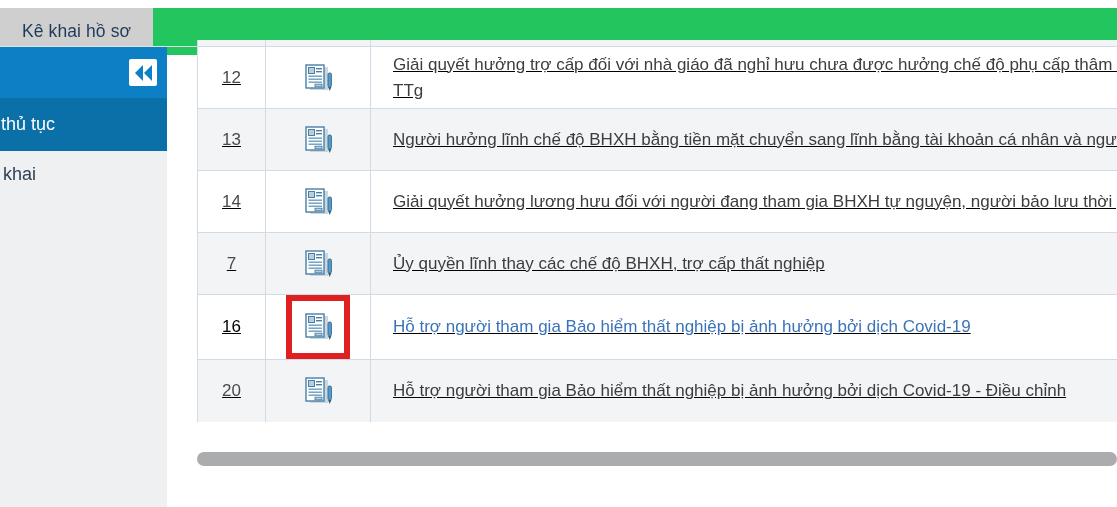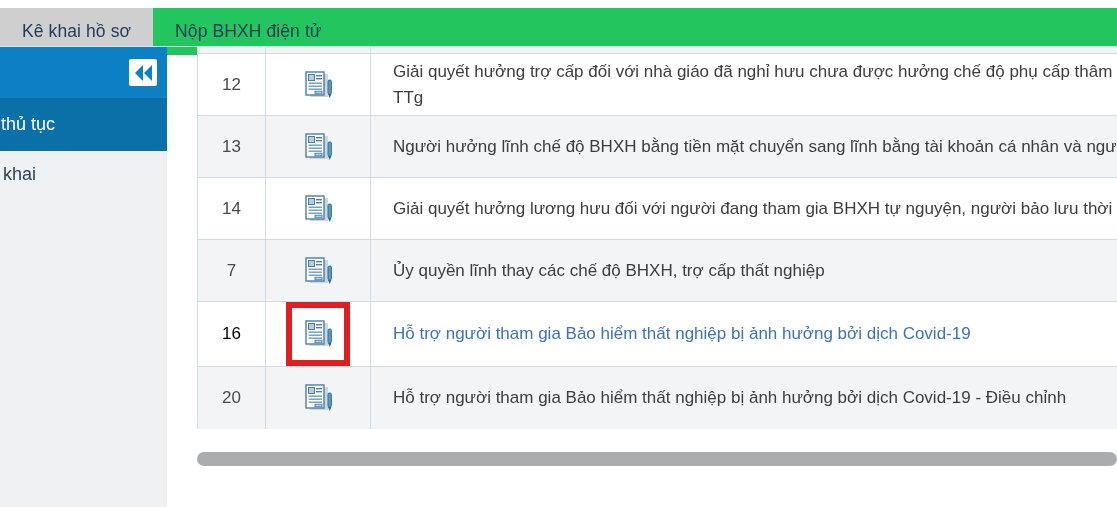--- a/index.html
+++ b/index.html
@@ -66,24 +66,25 @@
     display: flex; align-items: center;
   }
   .sb-item-label {
     font-size: 18px; color: #2e4257; white-space: nowrap;
     margin-left: -12px;
   }
   .sb-filler { width: 167px; background: #eff0f1; flex: 1; }
 
   
   .table-wrap {
-    position: absolute; left: 197px; top: 47px;
+    position: absolute; left: 197px; top: 40px;
     width: 920px; height: 405px;
     overflow: hidden;
     background: #ffffff;
+    text-decoration: underline;
   }
   table.proc {
     width: 1360px;
     border-collapse: collapse;
     table-layout: fixed;
     margin-top: -28px;
   }
   table.proc col.c-num  { width: 68px; }
   table.proc col.c-icon { width: 105px; }
   table.proc col.c-txt  { width: 1187px; }
@@ -144,23 +145,20 @@
   }
 </style>
 </head>
 <body>
 
 <div id="root">
 
   <div class="topnav" id="topnav">
       <div class="topnav-item active">
         <span>Kê khai hồ sơ</span>
-      </div>
-      <div class="topnav-item">
-        <span>Nộp BHXH điện tử</span>
       </div>
     </div>
   <div class="topnav-underline"></div>
 
   <div class="sidebar">
     <div class="sb-header">
       <div class="sb-collapse">
         <span>
           <svg width="22" height="20" viewBox="0 0 22 20">
             <polygon points="11,2 11,18 3,10" fill="#0d7fc4"></polygon>

